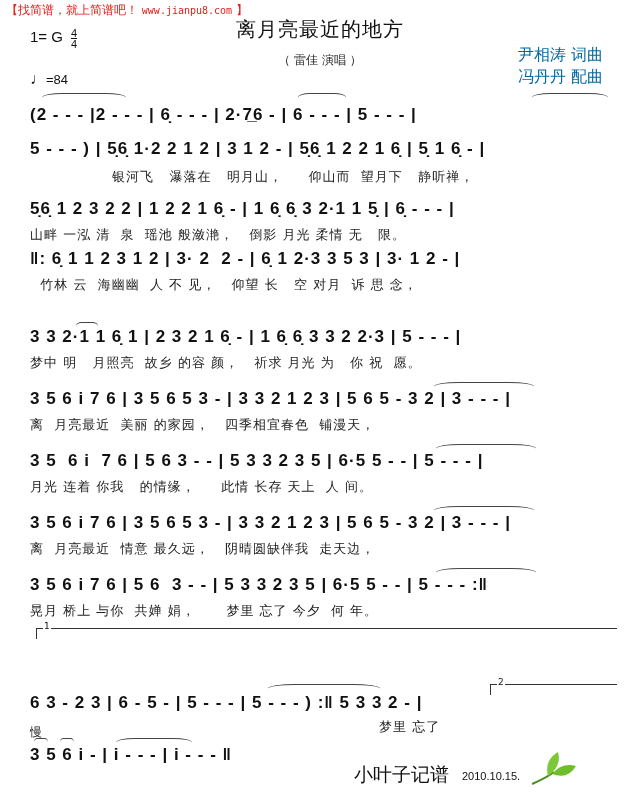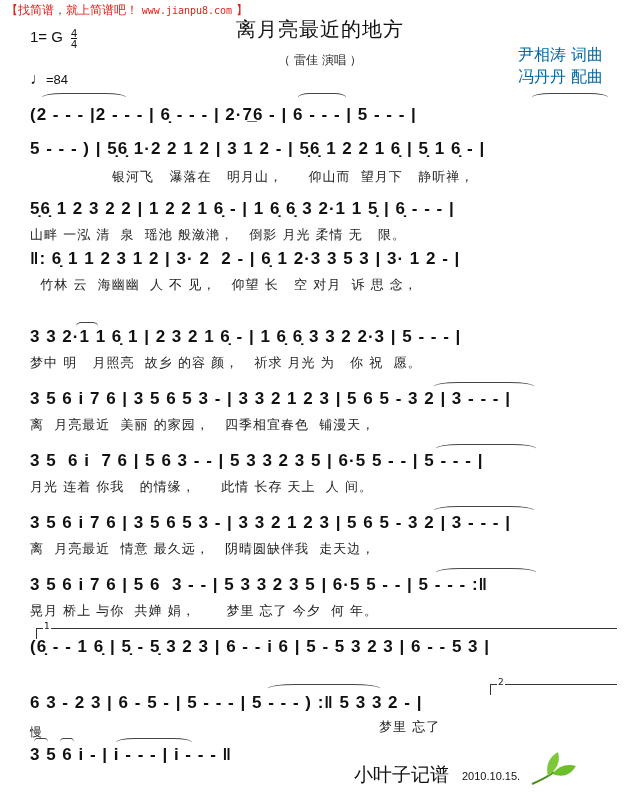--- a/index.html
+++ b/index.html
@@ -101,21 +101,20 @@
 <div class="row" style="top:572px;">
   <div class="arc" style="left:436px;top:-4px;width:100px;"></div>
   <div class="notes">3 5 6 i 7 6 | 5 6  3 - - | 5 3 3 2 3 5 | 6·5 5 - - | 5 - - - :‖</div>
   <div class="lyrics">晃月 桥上 与你  共婵 娟，      梦里 忘了 今夕  何 年。</div>
 </div>
 
 <div class="row" style="top:628px;">
   <div class="volta" style="left:36px;top:0;width:580px;">
       <span>1</span>
     </div>
-  <div class="notes" style="top:6px;">(6̣ - - 1 6̣ | 5̣ - 5̣ 3 2 3 | 6 - - i 6 | 5 - 5 3 2 3 | 6 - - 5 3 |</div>
 </div>
 
 <div class="row" style="top:678px;">
   <div class="arc" style="left:268px;top:6px;width:112px;"></div>
   <div class="volta" style="left:490px;top:6px;width:126px;">
       <span>2</span>
     </div>
   <div class="notes" style="top:12px;">6 3 - 2 3 | 6 - 5 - | 5 - - - | 5 - - - ) :‖ 5 3 3 2 - |</div>
   <div class="lyrics" style="top:40px;">                                                                    梦里 忘了</div>
 </div>

